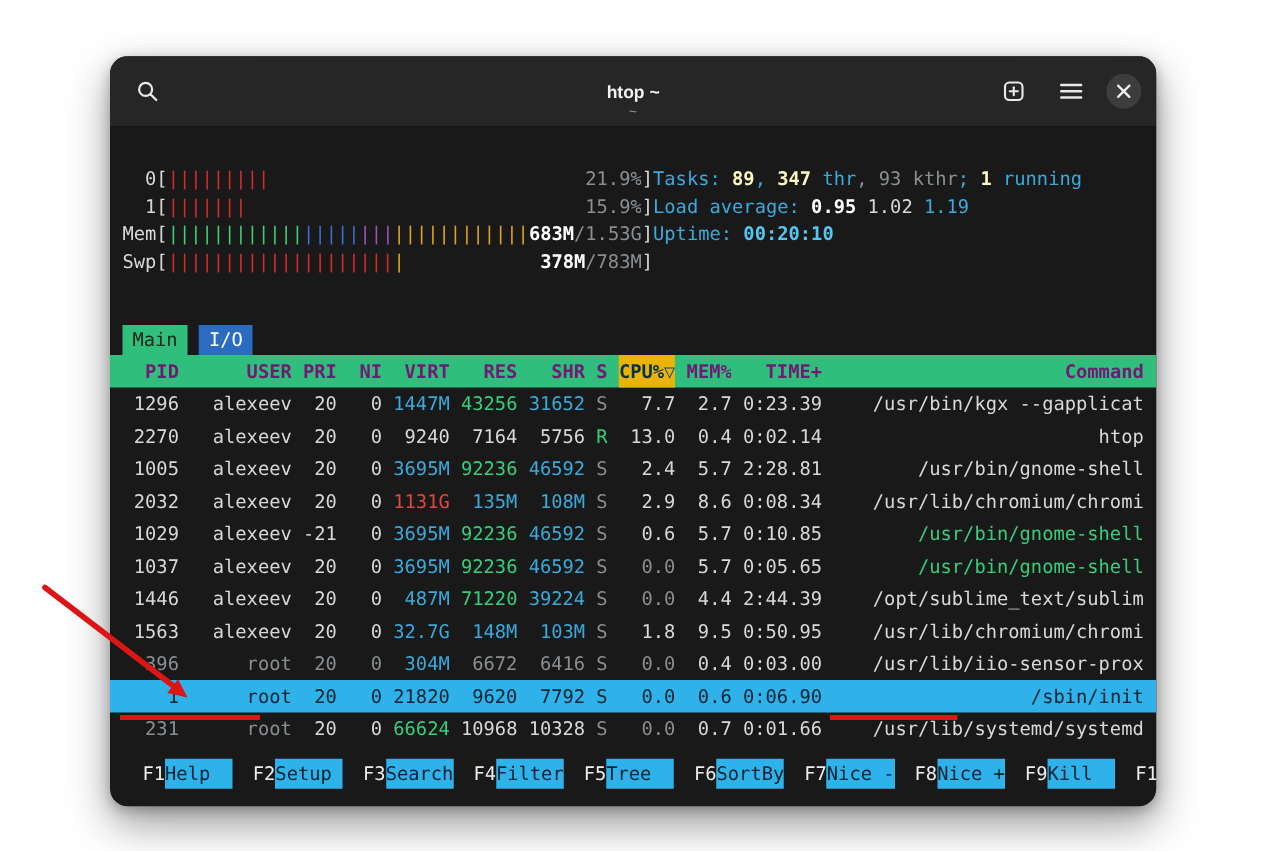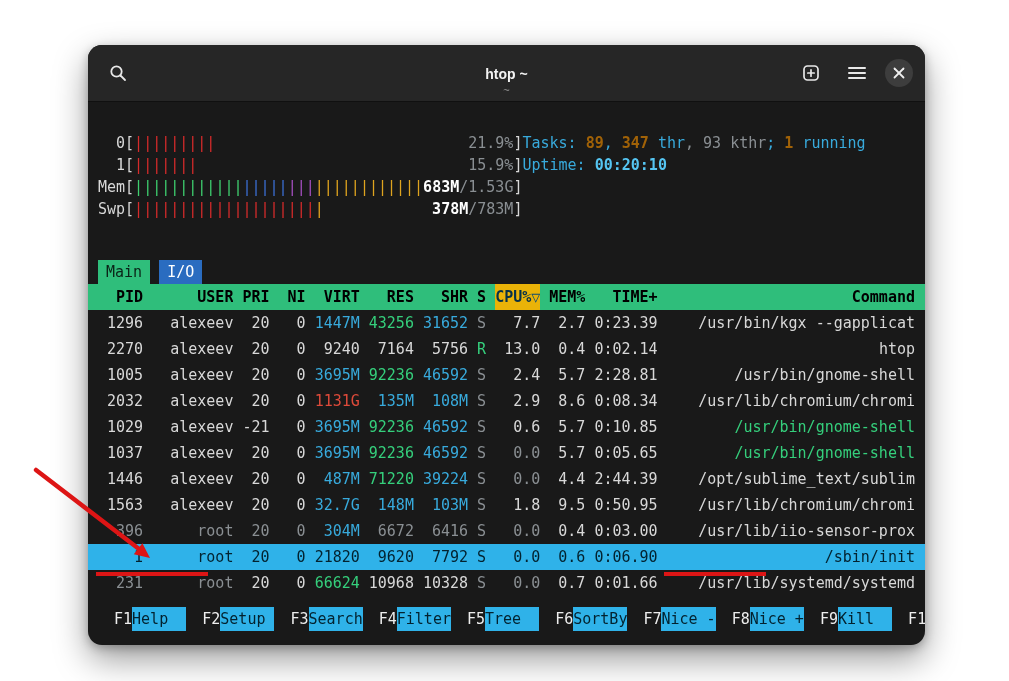--- a/index.html
+++ b/index.html
@@ -32,21 +32,21 @@
   .minner{display:inline-flex;width:42ch;overflow:hidden;white-space:pre;}
   .mspacer{flex:1;}
   .stats{flex:1;}
   .sline{line-height:22px;height:22px;white-space:pre;}
 
   
   .c-d{color:#d8d8d8;}
   .c-dim{color:#8a8f93;}
   .c-cyan{color:#38aadc;}
   .c-green{color:#35cf7c;}
-  .c-green-b{color:#a16207;font-weight:bold;}
+  .c-green-b{color:#fef9c3;font-weight:bold;}
   .c-red{color:#de4a3a;}
   .c-white-b{color:#ffffff;font-weight:bold;}
   .c-cyanbright-b{color:#55c5f2;font-weight:bold;}
   .c-bar-red{color:#d62b2b;}
   .c-bar-green{color:#3fcf6f;}
   .c-bar-blue{color:#3b6fd4;}
   .c-bar-magenta{color:#a44fc0;}
   .c-bar-yellow{color:#dfa41f;}
 
   
@@ -54,21 +54,21 @@
   .tab{padding:0 8px;background:#2a6cc0;color:#ffffff;cursor:pointer;}
   .tab.active{background:#2fbe7b;color:#0b2418;}
 
   
   .prow{display:grid;grid-template-columns:5ch 9ch 3ch 3ch 5ch 5ch 5ch 1ch 5ch 4ch 7ch minmax(0,1fr);
     column-gap:1ch;padding:0 10px;line-height:26px;height:26px;white-space:pre;}
   .cell{overflow:hidden;}
   .a-r{text-align:right;}
   .a-l{text-align:right;}
   .thead{background:#2fbe7b;}
-  .thead .cell{color:#000000;font-weight:bold;}
+  .thead .cell{color:#701a75;font-weight:bold;}
   .thead .sortcol{background:#eab308;color:#06314a;}
   .tri{color:#0a4a74;}
   .prow.selected{background:#2fb2e9;}
   .prow.selected .cell{color:#03222f !important;}
 
   
   .fbar{position:absolute;left:0;right:0;bottom:14px;display:flex;padding:0 10px;height:24px;line-height:24px;white-space:pre;}
   .fitem{display:inline-flex;cursor:pointer;}
   .fk{color:#ededed;margin-left:16px;}
   .fl{display:inline-block;width:6ch;overflow:hidden;background:#2fb2e9;color:#03222f;}
@@ -123,20 +123,21 @@
     <div class="term">
       <div class="topstats">
         <div class="meters">
             <div class="mline"><span class="mlabel">0</span><span class="c-d">[</span><span class="minner"><span class="c-bar-red">|||||||||</span><span class="mspacer"></span><span class="c-dim">21.9%</span></span><span class="c-d">]</span></div>
             <div class="mline"><span class="mlabel">1</span><span class="c-d">[</span><span class="minner"><span class="c-bar-red">|||||||</span><span class="mspacer"></span><span class="c-dim">15.9%</span></span><span class="c-d">]</span></div>
             <div class="mline"><span class="mlabel">Mem</span><span class="c-d">[</span><span class="minner"><span class="c-bar-green">||||||||||||</span><span class="c-bar-blue">|||||</span><span class="c-bar-magenta">|||</span><span class="c-bar-yellow">||||||||||||</span><span class="mspacer"></span><span class="c-white-b">683M</span><span class="c-dim">/1.53G</span></span><span class="c-d">]</span></div>
             <div class="mline"><span class="mlabel">Swp</span><span class="c-d">[</span><span class="minner"><span class="c-bar-red">||||||||||||||||||||</span><span class="c-bar-yellow">|</span><span class="mspacer"></span><span class="c-white-b">378M</span><span class="c-dim">/783M</span></span><span class="c-d">]</span></div>
           </div>
         <div class="stats">
             <div class="sline"><span class="c-cyan">Tasks: </span><span class="c-green-b">89</span><span class="c-cyan">, </span><span class="c-green-b">347</span><span class="c-cyan"> thr</span><span class="c-dim">, </span><span class="c-dim">93</span><span class="c-dim"> kthr</span><span class="c-cyan">; </span><span class="c-green-b">1</span><span class="c-cyan"> running</span></div>
+            <div class="sline"><span class="c-cyan">Load average: </span><span class="c-white-b">0.95</span><span class="c-d"> </span><span class="c-d">1.02</span><span class="c-d"> </span><span class="c-cyan">1.19</span></div>
             <div class="sline"><span class="c-cyan">Uptime: </span><span class="c-cyanbright-b">00:20:10</span></div>
           </div>
       </div>
 
       <div class="tabs">
           <span class="tab active">Main</span>
           <span class="tab">I/O</span>
         </div>
 
       <div class="prow thead"><span class="cell a-r">PID</span><span class="cell a-l">USER</span><span class="cell a-r">PRI</span><span class="cell a-r">NI</span><span class="cell a-r">VIRT</span><span class="cell a-r">RES</span><span class="cell a-r">SHR</span><span class="cell a-l">S</span><span class="cell a-r sortcol">CPU%<span class="tri">▽</span></span><span class="cell a-r">MEM%</span><span class="cell a-r">TIME+</span><span class="cell a-l">Command</span></div>

